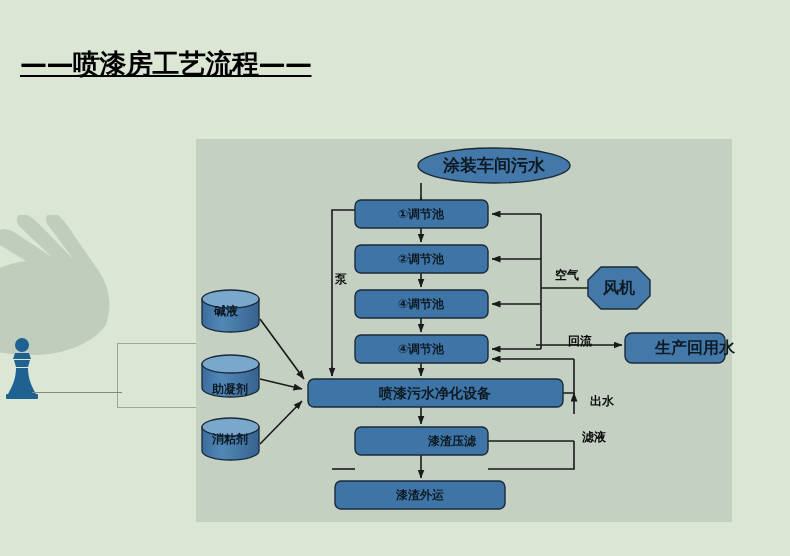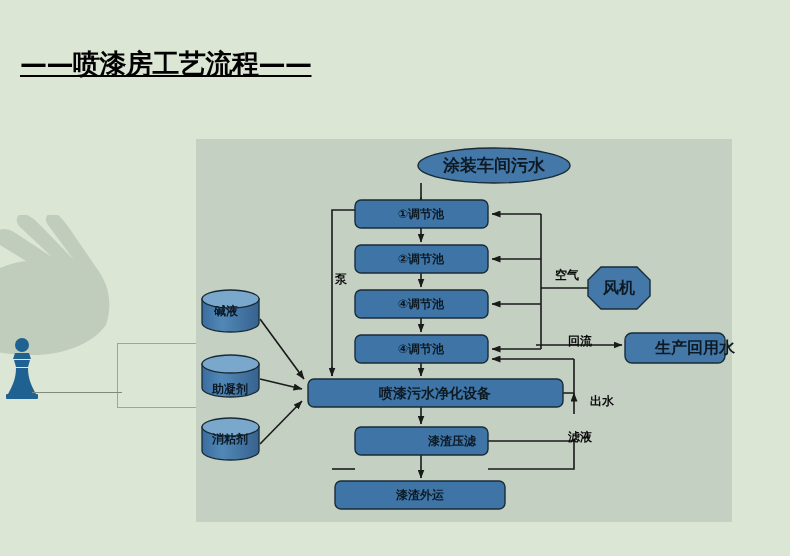--- a/index.html
+++ b/index.html
@@ -249,16 +249,16 @@
     <div class="node-label" style="left:30px; top:172px;">碱液</div>
     <div class="node-label" style="left:34px; top:250px;">助凝剂</div>
     <div class="node-label" style="left:34px; top:300px;">消粘剂</div>
     <div class="node-label" style="left:423px; top:149px; font-size:16px;">风机</div>
     <div class="node-label" style="left:499px; top:209px; font-size:16px;">生产回用水</div>
 
     <div class="edge-label" style="left:145px; top:140px;">泵</div>
     <div class="edge-label" style="left:371px; top:136px;">空气</div>
     <div class="edge-label" style="left:384px; top:202px;">回流</div>
     <div class="edge-label" style="left:406px; top:262px;">出水</div>
-    <div class="edge-label" style="left:384px; top:298px;">滤液</div>
+    <div class="edge-label" style="left:398px; top:298px;">滤液</div>
   </div>
 
 </div>
 
 </body></html>

